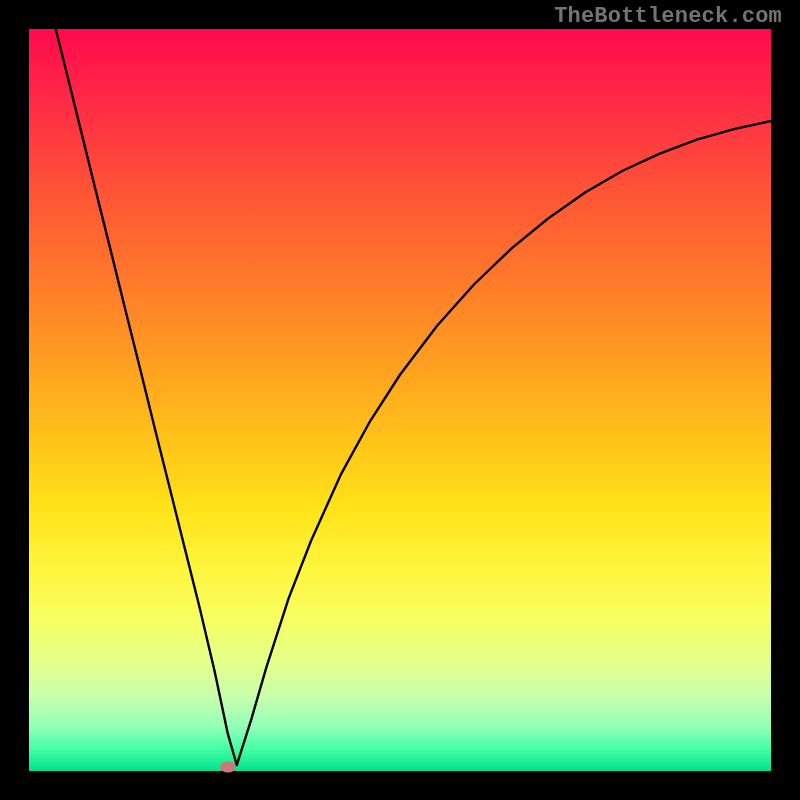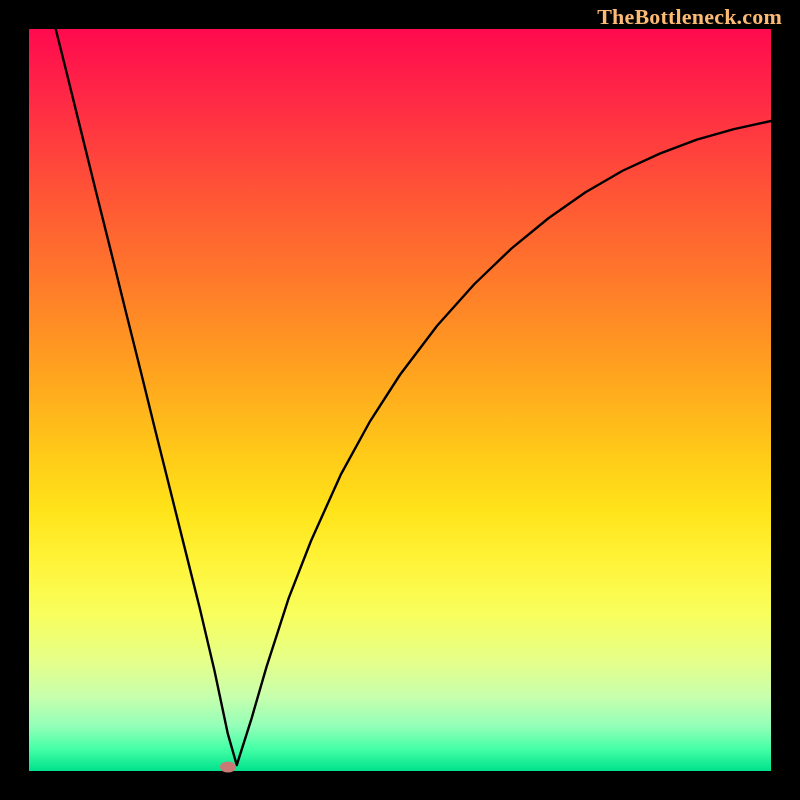--- a/index.html
+++ b/index.html
@@ -7,24 +7,24 @@
   .frame {
     position: relative;
     width: 800px;
     height: 800px;
     background: #000;
   }
   .watermark {
     position: absolute;
     top: 4px;
     right: 18px;
-    font-family: Liberation Serif, serif;
+    font-family: Liberation Mono, monospace;
     font-size: 22px;
     font-weight: 600;
-    color: #fdba74;
+    color: #737373;
     letter-spacing: 0.2px;
     margin-left: 20px;
   }
   .plot {
     position: absolute;
     left: 29px;
     top: 29px;
     width: 742px;
     height: 742px;
   }

